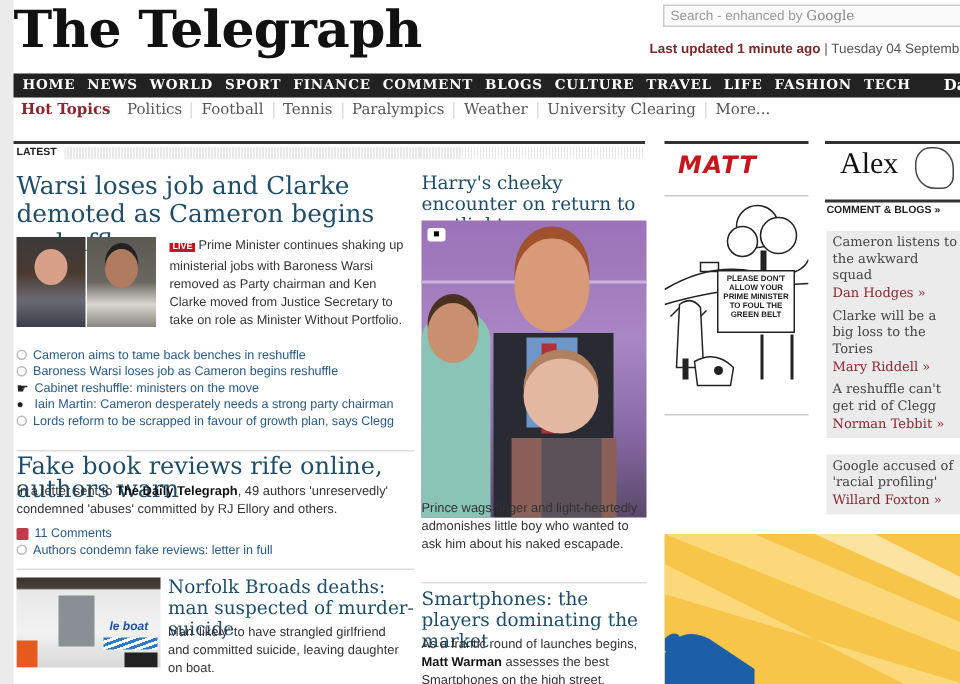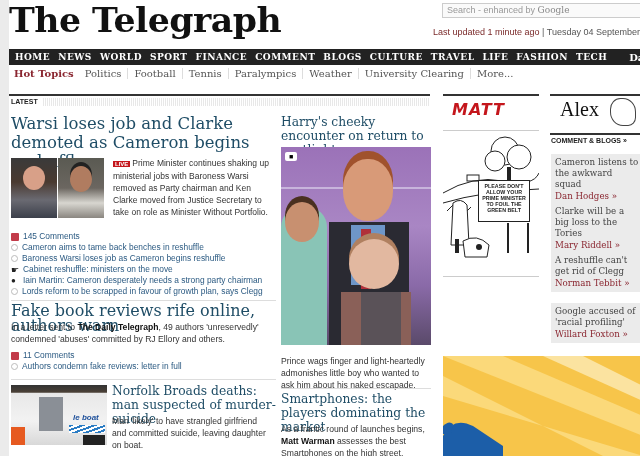--- a/index.html
+++ b/index.html
@@ -51,21 +51,21 @@
 .blog .au{color:#8a2630;margin-top:1px}
 .ad{position:absolute;left:443px;top:356px;width:200px;height:100px;background:#f7c54a;overflow:hidden}
 </style>
 </head>
 <body>
 
 <div class="page"></div>
 
 <div class="masthead">The Telegraph</div>
 <div class="search"><span>Search - enhanced by </span><span class="g">Google</span></div>
-<div class="updated"><b style="font-weight:normal">Last updated 1 minute ago</b> <span>| Tuesday 04 September 2012</span></div>
+<div class="updated"><b style="font-weight:bold">Last updated 1 minute ago</b> <span>| Tuesday 04 September 2012</span></div>
 
 <div class="nav">
  <a>HOME</a>
  <a>NEWS</a>
  <a>WORLD</a>
  <a>SPORT</a>
  <a>FINANCE</a>
  <a>COMMENT</a>
  <a>BLOGS</a>
  <a>CULTURE</a>
@@ -98,24 +98,20 @@
 <div class="ph" style="left:11px;top:158px;width:46px;height:60px;background:linear-gradient(180deg,#3a3a3a 0,#4a3a30 40%,#6a6a72 70%,#3b3f4a 100%)">
  <div style="position:absolute;left:12px;top:8px;width:22px;height:24px;border-radius:50%;background:#d8a088"></div>
 </div>
 <div class="ph" style="left:58px;top:158px;width:46px;height:60px;background:linear-gradient(180deg,#5a5a52 0,#6b6660 50%,#d8d6d0 75%,#8a8680 100%)">
  <div style="position:absolute;left:12px;top:8px;width:22px;height:26px;border-radius:50%;background:#b07c60;box-shadow:0 -4px 0 #222"></div>
 </div>
 <div class="lede"><span class="live">LIVE</span><span>Prime Minister continues shaking up ministerial jobs with Baroness Warsi removed as Party chairman and Ken Clarke moved from Justice Secretary to take on role as Minister Without Portfolio.</span></div>
 
 <div class="links">
  <div>
-      <span class="ic cmt"></span>
-      <span>145 Comments</span>
-    </div>
- <div>
       <span class="ic bullet"></span>
       <span>Cameron aims to tame back benches in reshuffle</span>
     </div>
  <div>
       <span class="ic bullet"></span>
       <span>Baroness Warsi loses job as Cameron begins reshuffle</span>
     </div>
  <div>
       <span class="ic hand">☛</span>
       <span>Cabinet reshuffle: ministers on the move</span>
@@ -164,21 +160,21 @@
  <div style="position:absolute;left:48px;top:75px;width:80px;height:123px;background:#2a2a32"></div>
  <div style="position:absolute;left:70px;top:78px;width:34px;height:60px;background:#6e96c8"></div>
  <div style="position:absolute;left:80px;top:82px;width:10px;height:60px;background:#b0303a"></div>
  <div style="position:absolute;left:0;top:60px;width:46px;height:138px;background:#89c4b6;border-radius:20px 20px 0 0"></div>
  <div style="position:absolute;left:4px;top:55px;width:34px;height:40px;border-radius:50%;background:#c89070;box-shadow:0 -6px 0 #4a3020"></div>
  <div style="position:absolute;left:68px;top:92px;width:50px;height:50px;border-radius:50%;background:#e2b8a0;box-shadow:0 -6px 0 #b08060"></div>
  <div style="position:absolute;left:60px;top:145px;width:70px;height:53px;background:#8a6058"></div>
  <div style="position:absolute;left:80px;top:145px;width:40px;height:53px;background:#5a5258"></div>
 </div>
 <div class="cam">■</div>
-<div class="body" style="left:281px;top:355px;width:152px">Prince wags finger and light-heartedly admonishes little boy who wanted to ask him about his naked escapade.</div>
+<div class="body" style="left:281px;top:332px;width:152px">Prince wags finger and light-heartedly admonishes little boy who wanted to ask him about his naked escapade.</div>
 <div class="rule" style="left:281px;top:388px;width:150px"></div>
 <div class="h2" style="left:281px;top:392px;width:150px;font-size:12.3px;line-height:14px">Smartphones: the players dominating the market</div>
 <div class="body" style="left:281px;top:423px;width:155px"><span>As a frantic round of launches begins, </span><b>Matt Warman</b><span> assesses the best Smartphones on the high street.</span></div>
 
 <div class="matt-rule"></div>
 <div class="matt">MATT</div>
 <div class="rule" style="left:443px;top:130px;width:96px;border-color:#ccc"></div>
 <div class="cartoon">
  <svg width="96" height="128" viewBox="0 0 96 128">
   <path d="M0 60 Q30 42 60 48 T96 40" stroke="#222" fill="none"></path>

